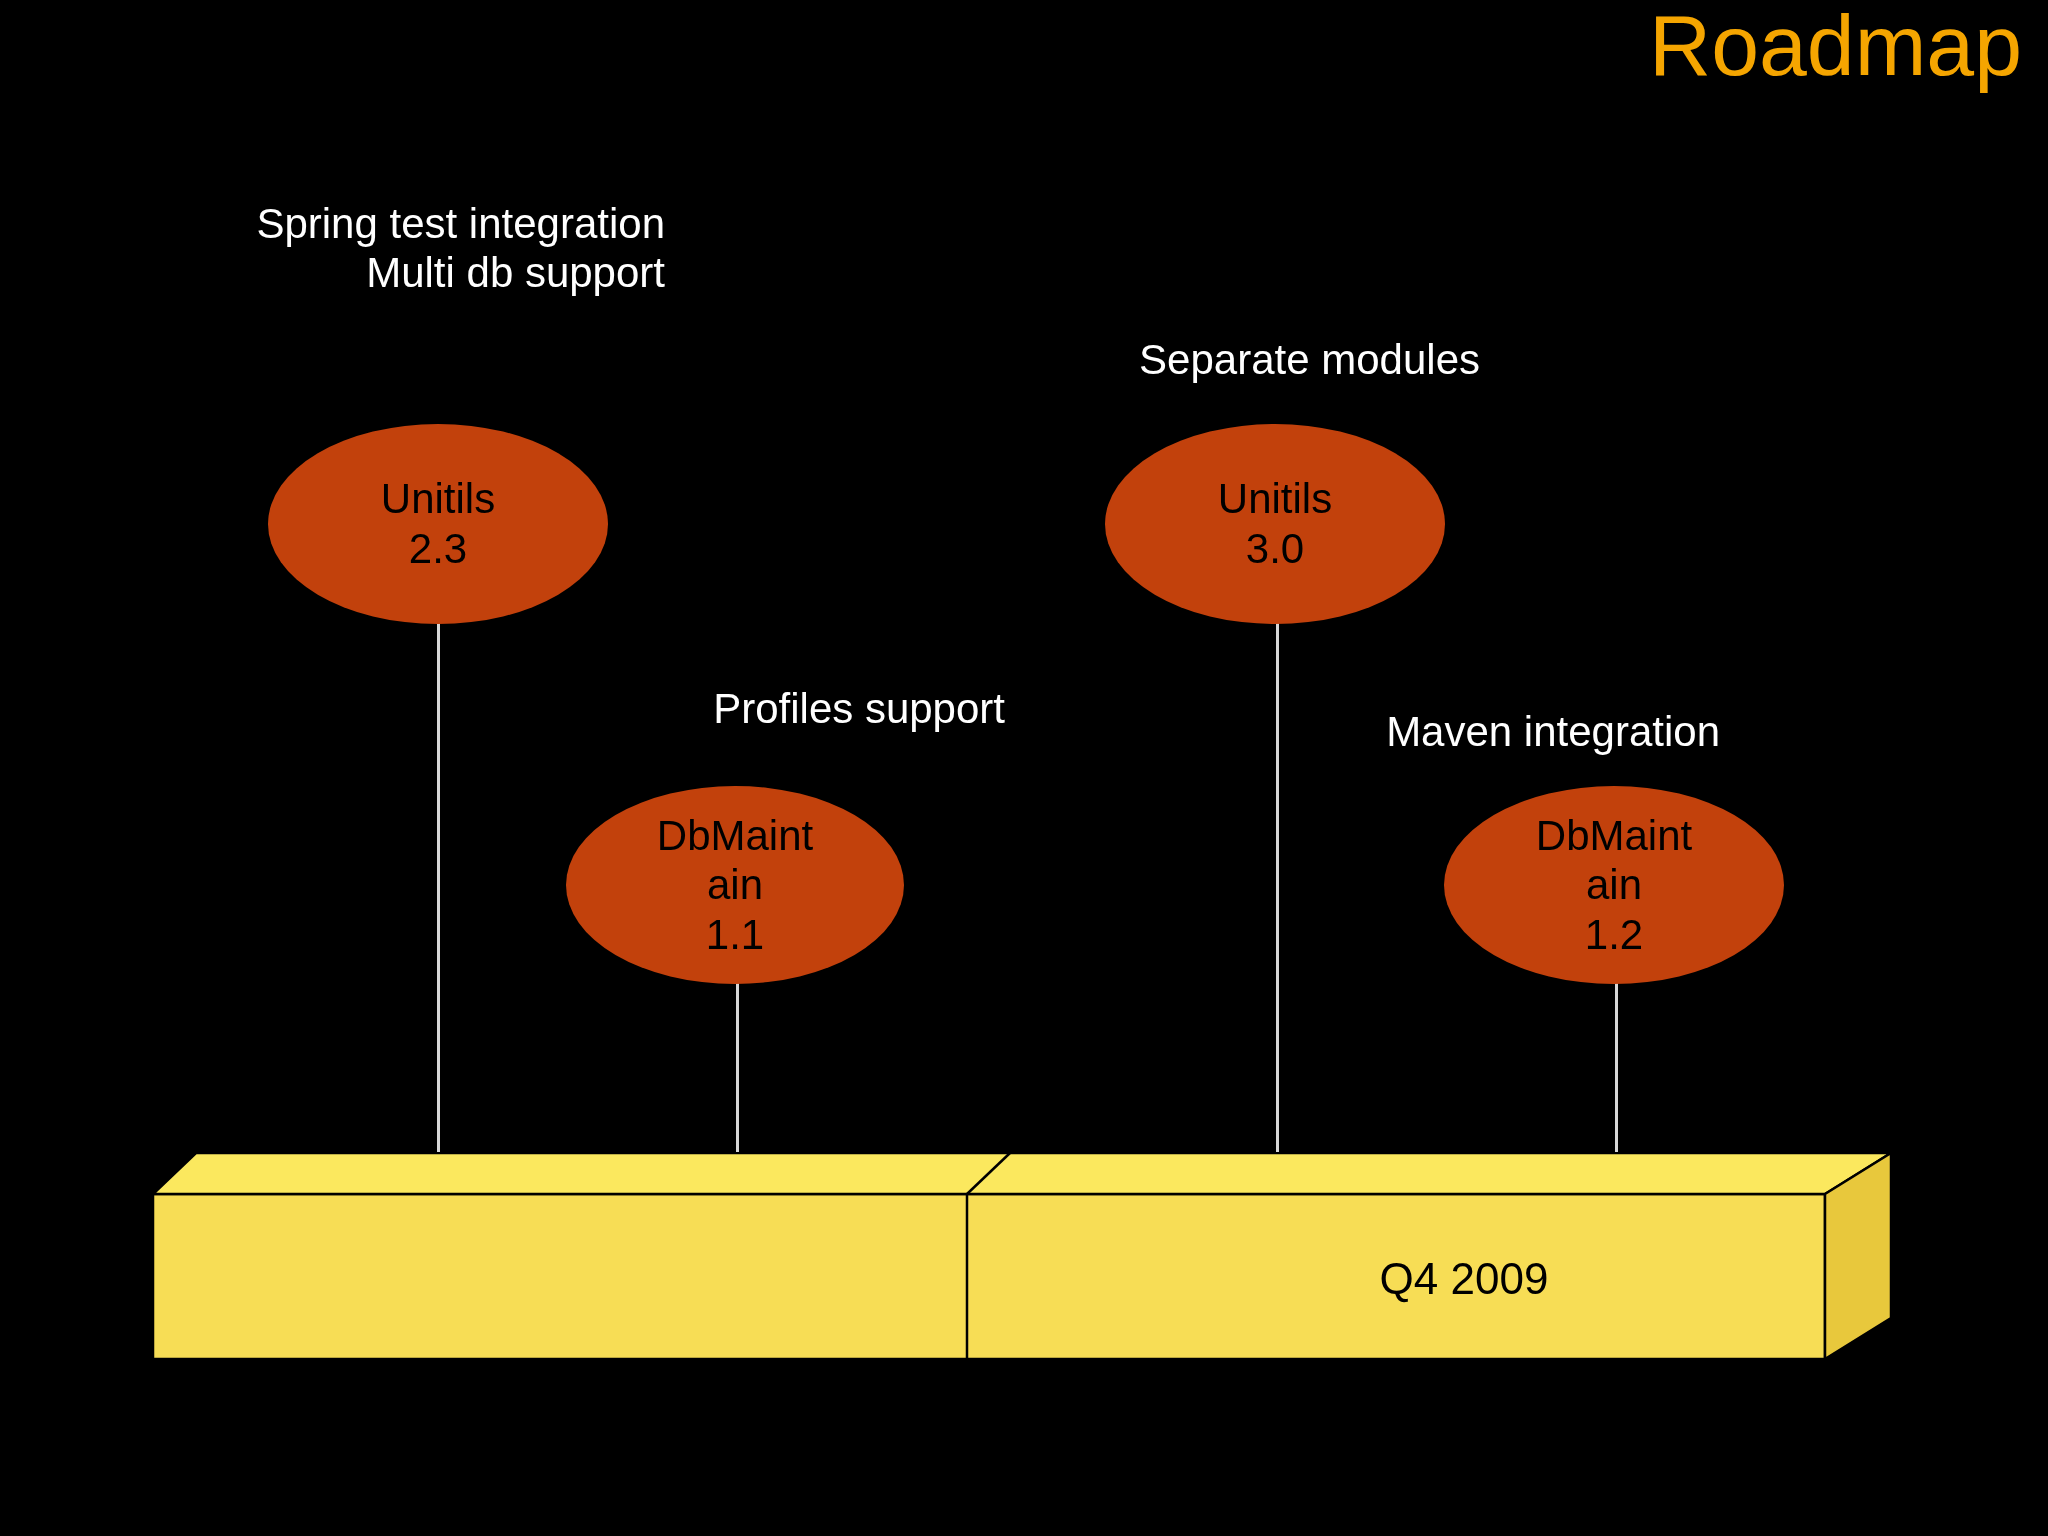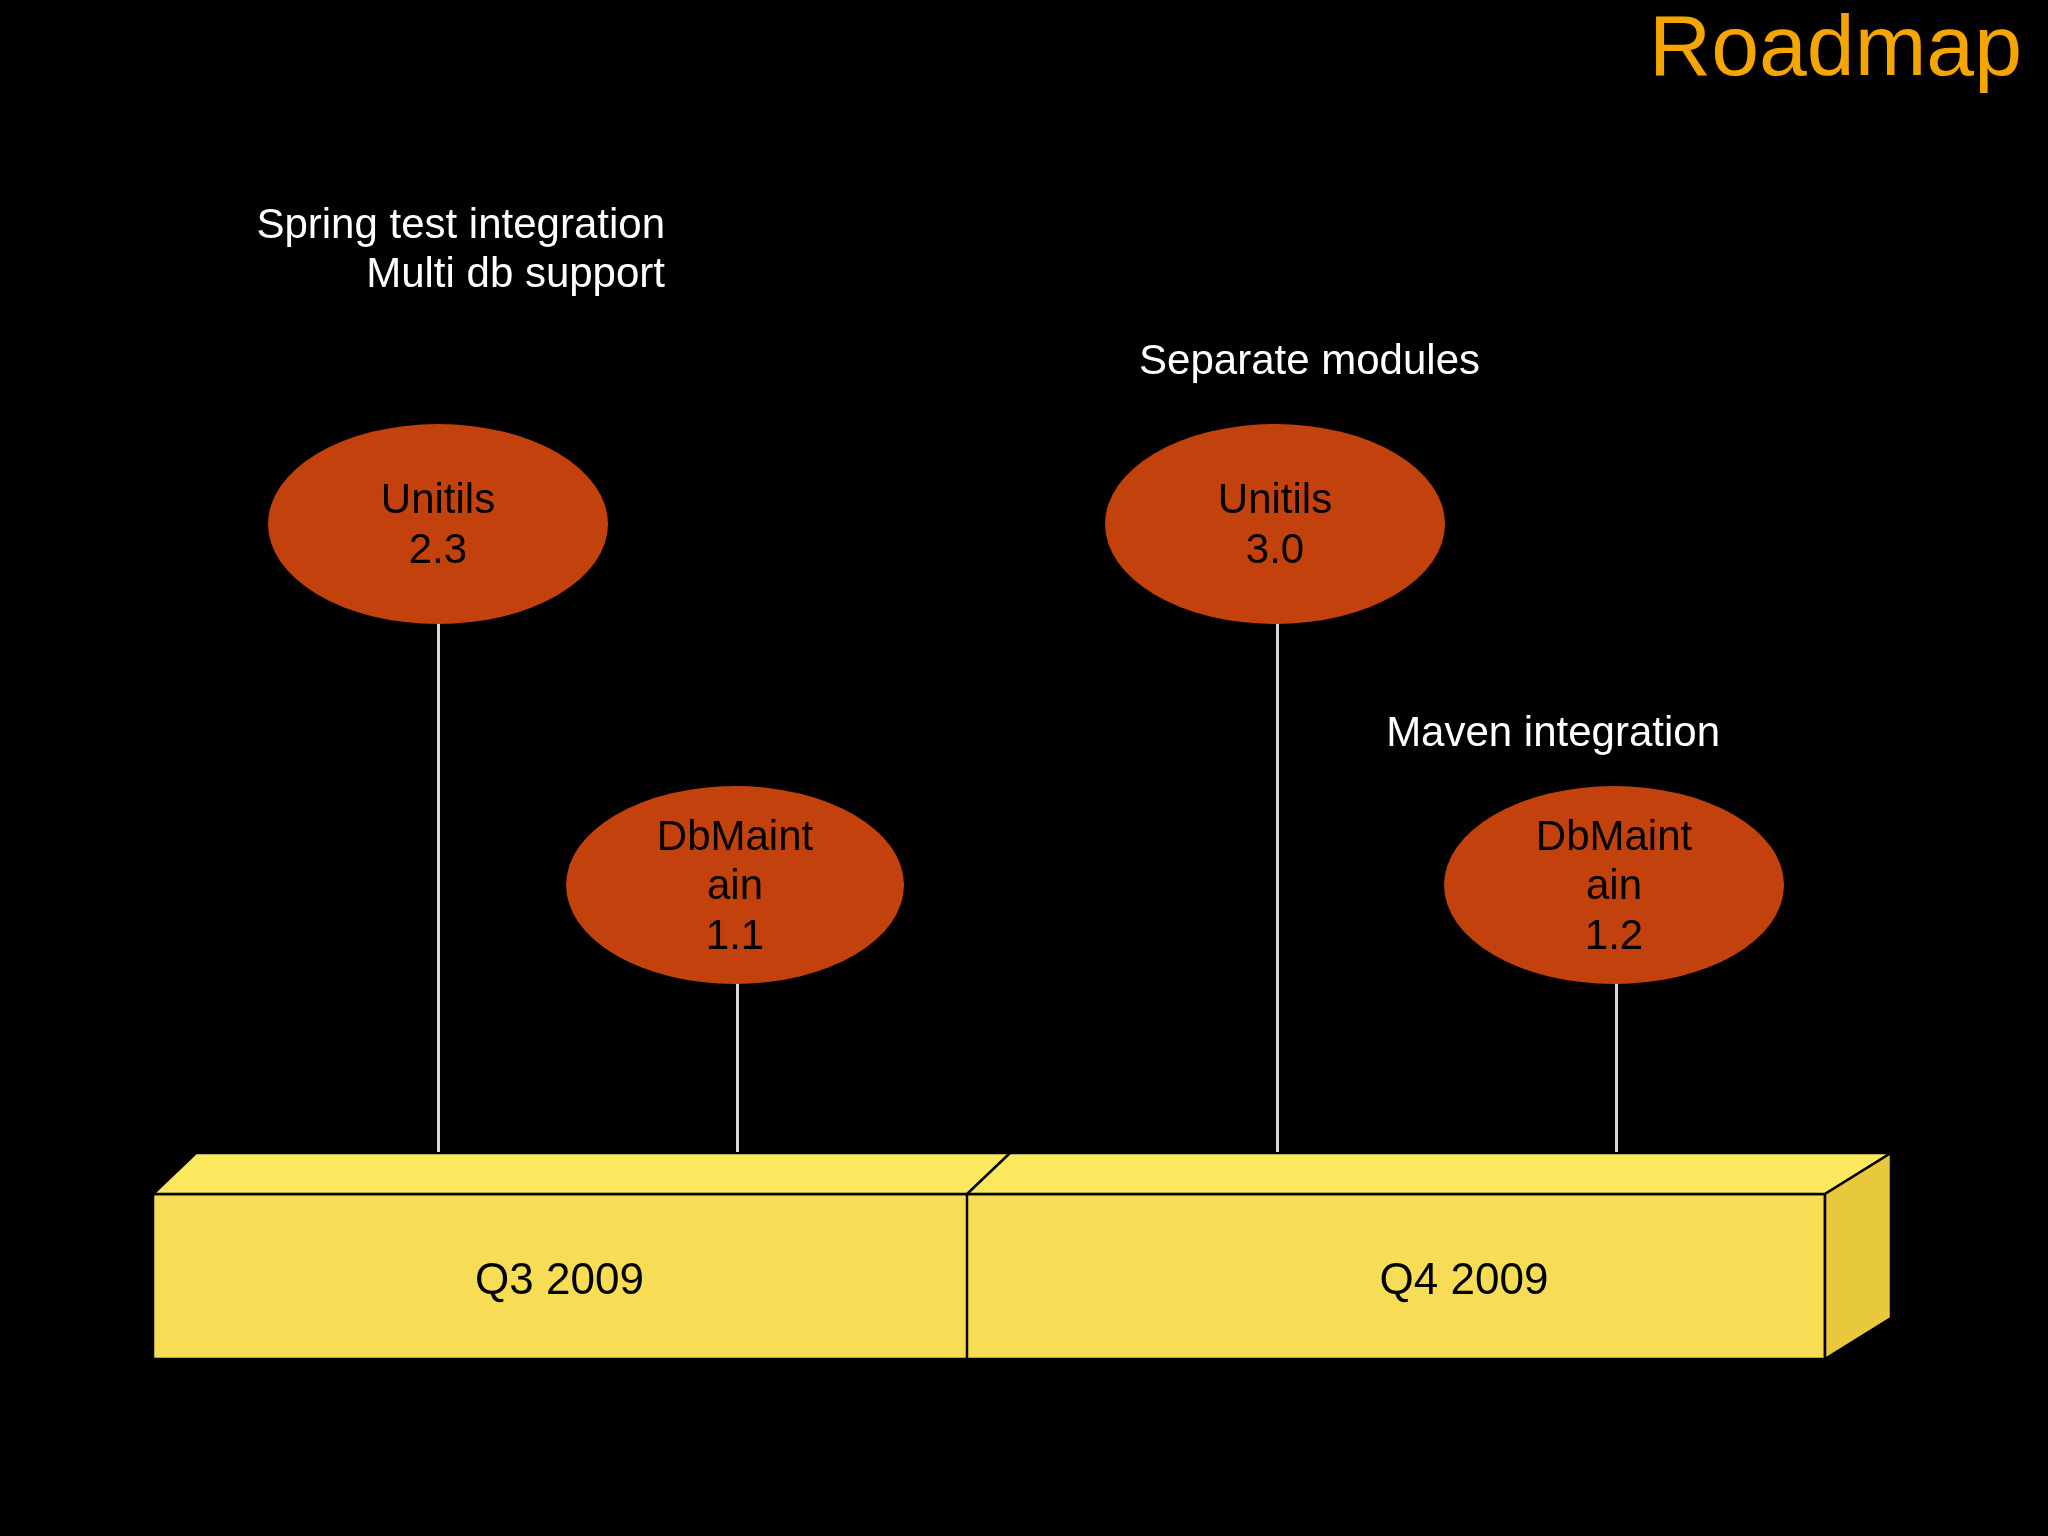--- a/index.html
+++ b/index.html
@@ -94,20 +94,23 @@
 
   <div class="callout" style="left:155px; top:200px; width:510px;">
     <span class="line">Spring test integration</span>
     <span class="line">Multi db support</span>
   </div>
 
   <div class="callout" style="left:1000px; top:336px; width:480px;">
     <span class="line">Separate modules</span>
   </div>
 
+  <div class="callout" style="left:525px; top:685px; width:480px;">
+    <span class="line">Profiles support</span>
+  </div>
 
   <div class="callout" style="left:1190px; top:708px; width:530px;">
     <span class="line">Maven integration</span>
   </div>
 
   <div class="connector" style="left:437px; top:620px;  height:540px;"></div>
   <div class="connector" style="left:736px; top:955px;  height:205px;"></div>
   <div class="connector" style="left:1276px; top:620px; height:540px;"></div>
   <div class="connector" style="left:1615px; top:955px; height:205px;"></div>
 
@@ -140,17 +143,16 @@
 
       <polygon points="1,42 44,1 1739,1 1673,42" fill="#FBE85E" stroke="#000000" stroke-width="2.5"></polygon>
 
       <polygon points="1673,42 1739,1 1739,166 1673,207" fill="#E8C83C" stroke="#000000" stroke-width="2.5"></polygon>
 
       <line x1="815" y1="42" x2="815" y2="207" stroke="#000000" stroke-width="2.5"></line>
 
       <line x1="815" y1="42" x2="858" y2="1" stroke="#000000" stroke-width="2.5"></line>
     </svg>
 
-    <div class="tl-label" style="left:0px; top:105px; width:815px;">Q3 2009</div>
     <div class="tl-label" style="left:838px; top:105px; width:948px;">Q4 2009</div>
   </div>
 
 </div>
 
 </body></html>

